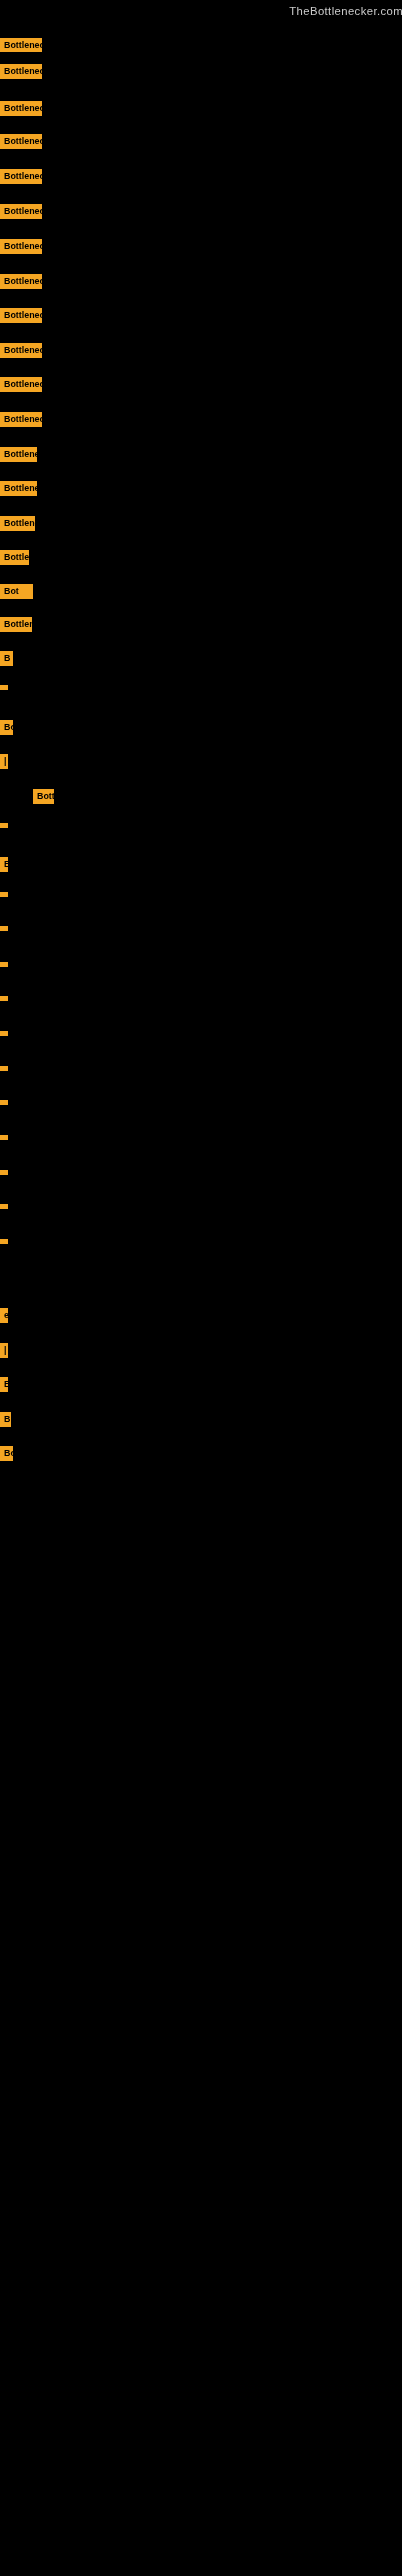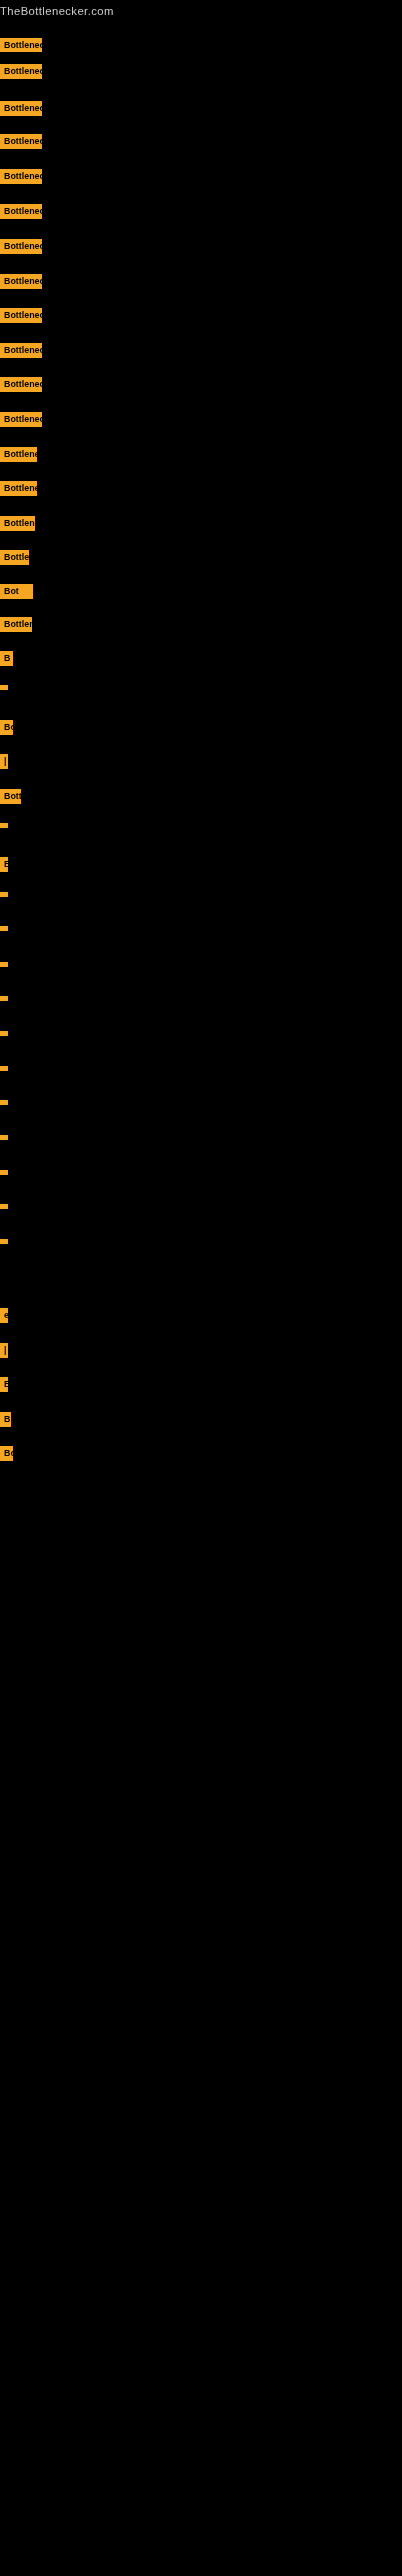--- a/index.html
+++ b/index.html
@@ -4,21 +4,21 @@
   <style>
     * { margin: 0; padding: 0; box-sizing: border-box; }
     body {
       background: #000;
       width: 403px;
       min-height: 2576px;
       font-family: Arial, sans-serif;
       position: relative;
     }
     .site-title {
-      text-align: left;
+      text-align: right;
       color: #ccc;
       font-size: 11.3px;
       padding: 4.8px 0 3.2px 0;
       letter-spacing: 0.4px;
     }
     .bar-row {
       position: absolute;
       left: 0;
       display: flex;
       align-items: center;
@@ -99,21 +99,21 @@
     <div class="bar-row" style="top: 665px;">
       <div class="bar-label" style="width: 3.2px; font-size: 8.9px;"></div>
     </div>
     <div class="bar-row" style="top: 700px;">
       <div class="bar-label" style="width: 13px; font-size: 8.9px;">Bo</div>
     </div>
     <div class="bar-row" style="top: 734px;">
       <div class="bar-label" style="width: 3.2px; font-size: 8.9px;">|</div>
     </div>
     <div class="bar-row" style="top: 769px;">
-      <div class="bar-label" style="width: 21px; font-size: 8.9px;">Bott</div>
+      <div class="bar-label" style="width: 21px; font-size: 8.9px; margin-left: 33px;">Bott</div>
     </div>
     <div class="bar-row" style="top: 803px;">
       <div class="bar-label" style="width: 3.2px; font-size: 8.9px;"></div>
     </div>
     <div class="bar-row" style="top: 837px;">
       <div class="bar-label" style="width: 8px; font-size: 8.9px;">E</div>
     </div>
     <div class="bar-row" style="top: 872px;">
       <div class="bar-label" style="width: 3.2px; font-size: 8.9px;"></div>
     </div>

